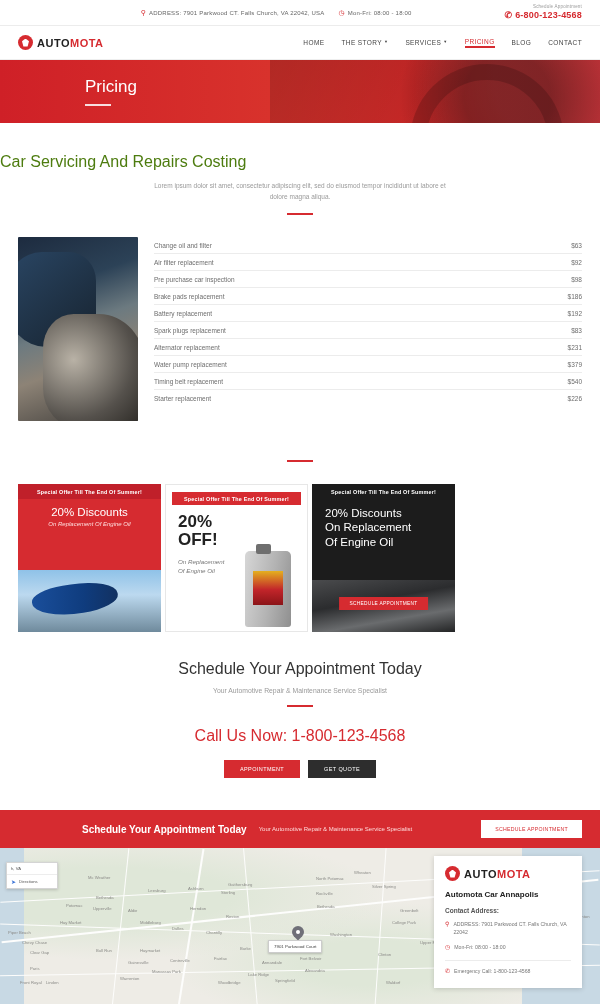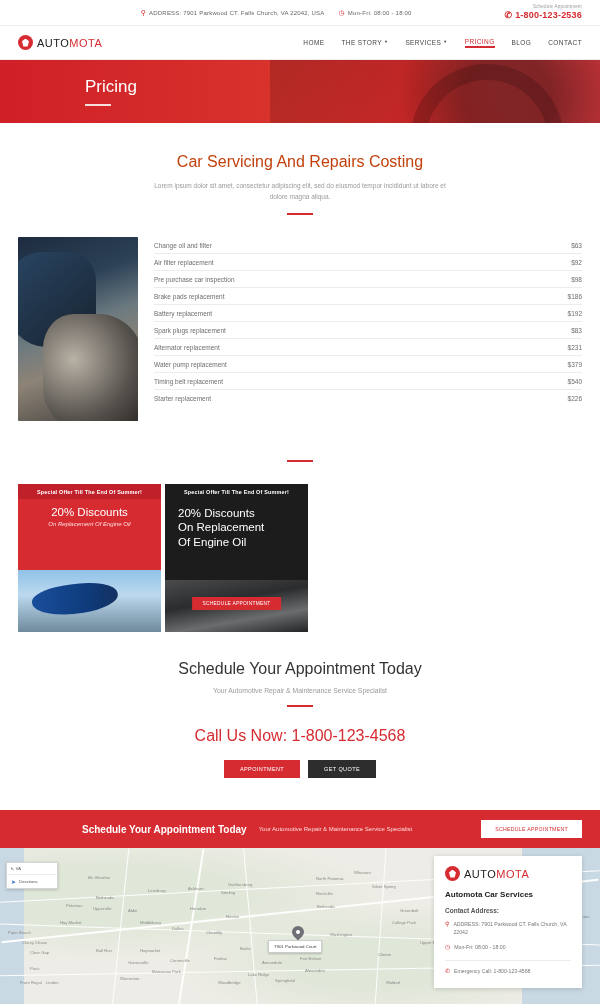--- a/index.html
+++ b/index.html
@@ -43,21 +43,21 @@
   .logo { display: flex; align-items: center; gap: 4px; }
   .logo-badge {
     width: 15px; height: 15px; border-radius: 50%;
     background: #d62b30; position: relative; display:inline-block;
   }
   .logo-badge:after {
     content: ""; position: absolute; left: 4px; top: 3.5px;
     width: 7px; height: 8px; background: #fff;
     clip-path: polygon(50% 0, 100% 35%, 80% 100%, 20% 100%, 0 35%);
   }
-  .logo-text { font-size: 11px; font-weight: normal; letter-spacing: .5px; }
+  .logo-text { font-size: 11px; font-weight: bold; letter-spacing: .5px; }
   .logo-text .a { color: #222; }
   .logo-text .b { color: #d62b30; }
   .menu { margin-left: auto; display: flex; align-items: center; gap: 17px; }
   .menu a {
     font-size: 6.5px; color: #444; text-decoration: none;
     text-transform: uppercase; letter-spacing: .4px;
     display: flex; align-items: center; gap: 2px;
     padding-bottom: 1px;
   }
   .menu a.active { color: #d62b30; border-bottom: 2px solid #d62b30; }
@@ -77,21 +77,21 @@
       radial-gradient(circle at 72% 60%, rgba(0,0,0,.35) 0 18%, rgba(0,0,0,0) 45%),
       radial-gradient(circle at 88% 30%, rgba(255,255,255,.10) 0 22%, rgba(255,255,255,0) 50%),
       linear-gradient(120deg, rgba(0,0,0,.18), rgba(0,0,0,0) 60%);
   }
   .hero:after{
     content:""; position:absolute; right:36px; top:4px; width:122px; height:122px;
     border-radius:50%; border: 16px solid rgba(0,0,0,.17);
   }
   .hero h1 { color: #fff; font-size: 17px; font-weight: normal; position: relative; z-index: 2;}
   .hero .uline { width: 26px; height: 2px; background: rgba(255,255,255,.85); margin-top: 7px; }
-  .sec-title { text-align: center; font-size: 16px; color: #c2410c; font-weight: normal; }
+  .sec-title { text-align: left; font-size: 16px; color: #4d7c0f; font-weight: normal; }
   .sec-sub { text-align: center; font-size: 6.5px; color: #9a9a9a; line-height: 1.7; max-width: 300px; margin: 9px auto 0; }
   .divider { width: 26px; height: 2px; background: #d62b30; margin: 11px auto 0; }
 
   
   .pricing-wrap { display: flex; gap: 16px; padding: 0 18px; margin-top: 22px; }
   .pricing-img {
     width: 120px; height: 184px; flex: none; border-radius: 1px;
     background:
       linear-gradient(160deg,#1d2b3f 0%, #2c4257 28%, #6c7a80 48%, #8d8376 66%, #3c3a38 100%);
     position: relative; overflow: hidden;
@@ -274,21 +274,21 @@
       </div>
       <div class="tb-item">
         <span class="tb-ico">◷</span>
         <span>Mon-Fri: 08:00 - 18:00</span>
       </div>
     </div>
     <div class="tb-right">
       <span class="tb-small">Schedule Appointment</span>
       <span class="tb-phone">
         <span>✆</span>
-        <span>1-800-123-2536</span>
+        <span>6-800-123-4568</span>
       </span>
     </div>
   </div>
 
   <div class="nav">
     <div class="logo">
       <span class="logo-badge"></span>
       <span class="logo-text">
         <span class="a">AUTO</span><span class="b">MOTA</span>
       </span>
@@ -391,20 +391,32 @@
 
     <div class="offers">
 
       <div class="offer offer1">
         <div class="ribbon">Special Offer Till The End Of Summer!</div>
         <div class="o1-title">20% Discounts</div>
         <div class="o1-sub">On Replacement Of Engine Oil</div>
         <div class="o1-img"></div>
       </div>
 
+      <div class="offer offer2">
+        <div class="ribbon">Special Offer Till The End Of Summer!</div>
+        <div class="o2-title">
+          <span>20%</span><br>
+          <span>OFF!</span>
+        </div>
+        <div class="o2-sub">
+          <span>On Replacement</span><br>
+          <span>Of Engine Oil</span>
+        </div>
+        <div class="bottle"></div>
+      </div>
 
       <div class="offer offer3">
         <div class="ribbon">Special Offer Till The End Of Summer!</div>
         <div class="o3-title">
           <span>20% Discounts</span><br>
           <span>On Replacement</span><br>
           <span>Of Engine Oil</span>
         </div>
         <div class="o3-photo"></div>
         <div class="o3-btn">SCHEDULE APPOINTMENT</div>
@@ -515,21 +527,21 @@
     <div class="map-pin"></div>
     <div class="map-tip">7901 Parkwood Court</div>
 
     <div class="info-card">
       <div class="logo">
         <span class="logo-badge"></span>
         <span class="logo-text">
           <span class="a">AUTO</span><span class="b">MOTA</span>
         </span>
       </div>
-      <h3>Automota Car Services</h3>
+      <h3>Automota Car Annapolis</h3>
       <div class="ct">Contact Address:</div>
       <div class="info-line">
         <span class="ic">⚲</span>
         <span>ADDRESS: 7901 Parkwood CT. Falls Church, VA 22042</span>
       </div>
       <div class="info-line">
         <span class="ic">◷</span>
         <span>Mon-Fri: 08:00 - 18:00</span>
       </div>
       <div class="info-sep"></div>

